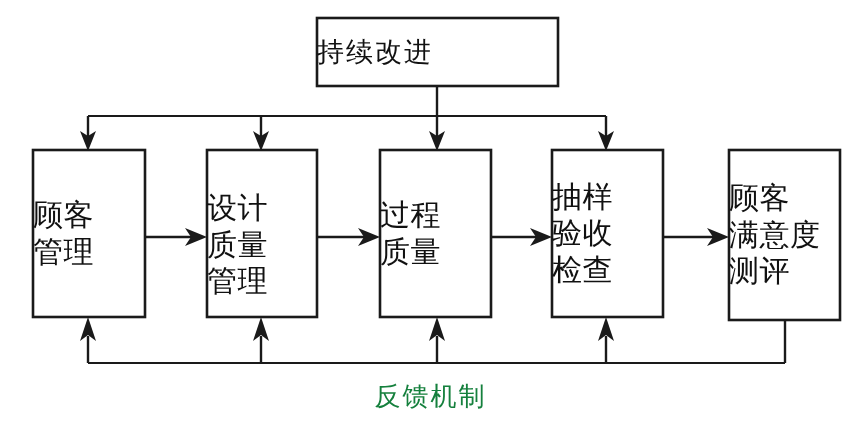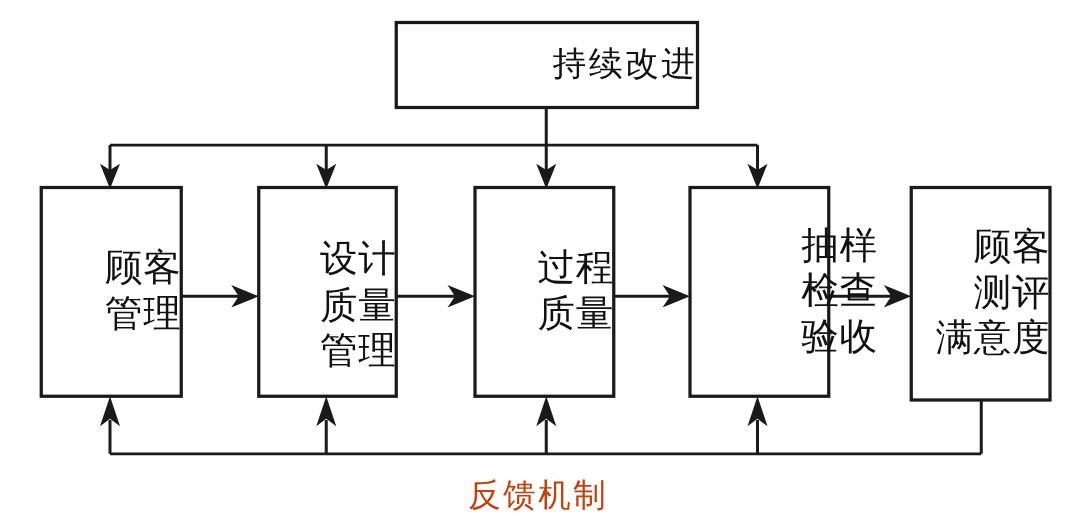--- a/index.html
+++ b/index.html
@@ -41,21 +41,21 @@
     fill: none;
   }
   .arrow-head {
     fill: #1a1a1a;
     stroke: none;
   }
   .node-label {
     position: absolute;
     display: flex;
     flex-direction: column;
-    align-items: flex-end;
+    align-items: flex-start;
     justify-content: center;
     text-align: center;
     color: #111111;
     font-family: "DejaVu Serif", "Liberation Serif", serif;
     line-height: 1.22;
     letter-spacing: 0.5px;
     white-space: nowrap;
     pointer-events: none;
   }
   .node-label.stage {
@@ -69,21 +69,21 @@
     letter-spacing: 2px;
   }
   .feedback-label {
     position: absolute;
     left: 0;
     right: 0;
     top: 379px;
     text-align: center;
     font-size: 26px;
     letter-spacing: 2px;
-    color: #c2410c;
+    color: #15803d;
     font-family: "DejaVu Serif", "Liberation Serif", serif;
     pointer-events: none;
   }
 </style>
 </head>
 <body>
 
 <div id="diagram-root">
 
   <svg id="diagram-svg" viewBox="0 0 861 424">
@@ -154,27 +154,27 @@
     <span class="lbl-line">设计</span>
     <span class="lbl-line">质量</span>
     <span class="lbl-line">管理</span>
   </div>
 
   <div class="node-label stage" style="left:380px; top:150px; width:111px; height:167px;">
     <span class="lbl-line">过程</span>
     <span class="lbl-line">质量</span>
   </div>
 
-  <div class="node-label stage" style="left:552px; top:150px; width:111px; height:167px;padding-left:39px;">
+  <div class="node-label stage" style="left:552px; top:150px; width:111px; height:167px;">
     <span class="lbl-line">抽样</span>
+    <span class="lbl-line">验收</span>
     <span class="lbl-line">检查</span>
-    <span class="lbl-line">验收</span>
   </div>
 
   <div class="node-label stage" style="left:729px; top:150px; width:111px; height:170px;">
     <span class="lbl-line">顾客</span>
+    <span class="lbl-line">满意度</span>
     <span class="lbl-line">测评</span>
-    <span class="lbl-line">满意度</span>
   </div>
 
   <div class="feedback-label">反馈机制</div>
 
 </div>
 
 </body></html>

